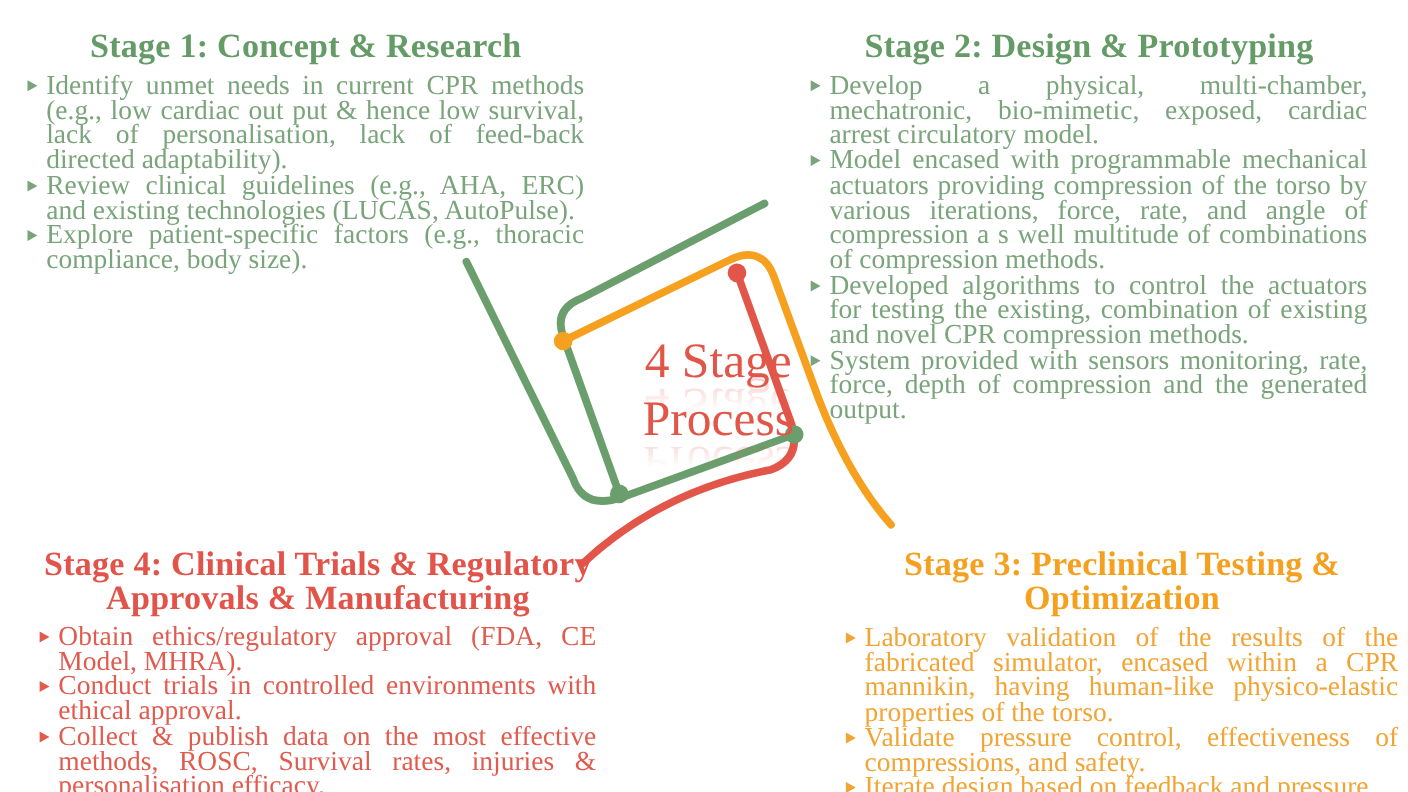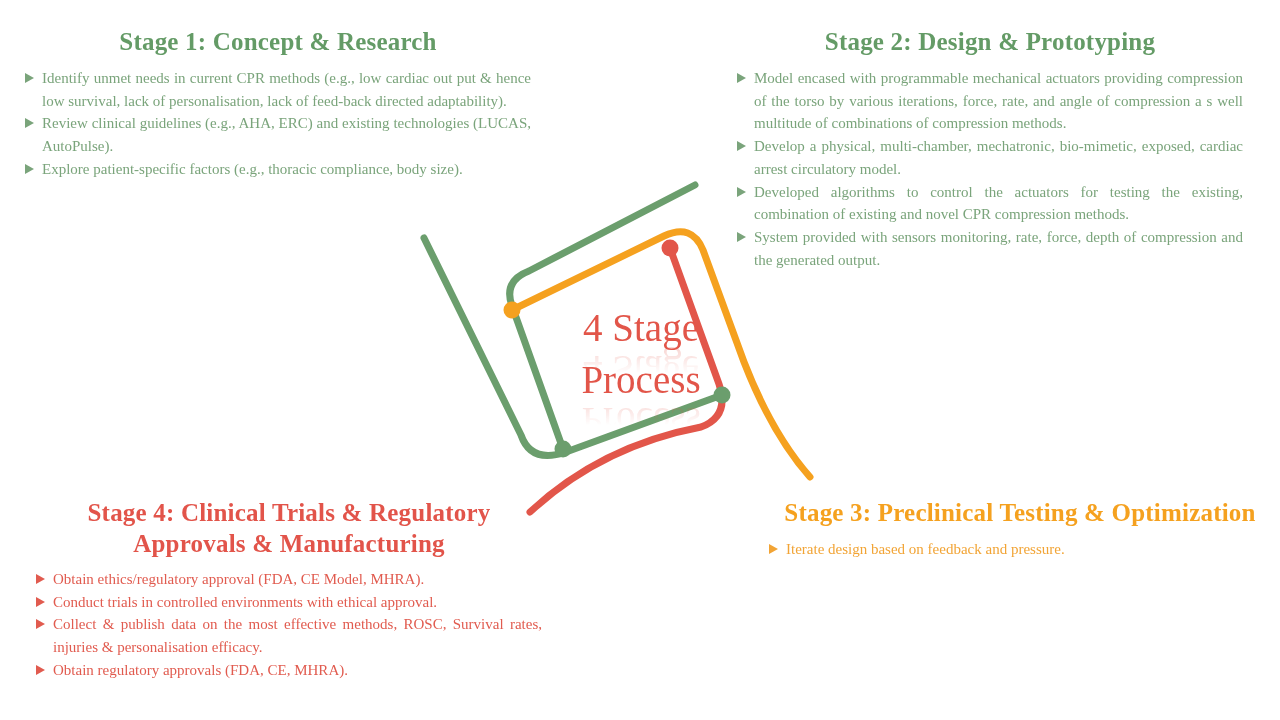--- a/index.html
+++ b/index.html
@@ -3,24 +3,24 @@
 <meta charset="utf-8">
 <style>
   html,body{margin:0;padding:0;}
   body{
     width:1280px;height:720px;position:relative;overflow:hidden;
     background:#ffffff;
     font-family:"Liberation Serif","DejaVu Serif",serif;
   }
   .panel{position:absolute;}
   .stage-title{
-    text-align:center;font-weight:bold;font-size:25px;line-height:31px;
+    text-align:center;font-weight:bold;font-size:31px;line-height:31px;
     margin-bottom:10px;letter-spacing:.2px;
   }
-  .bullets{list-style:none;margin:0;padding:0;font-size:15px;line-height:22.7px;}
+  .bullets{list-style:none;margin:0;padding:0;font-size:25px;line-height:22.7px;}
   .bullets li{
     position:relative;padding-left:17px;margin:0;
     text-align:justify;
   }
   .bullet-glyph{
     position:absolute;left:0;top:6px;width:0;height:0;
     border-left:9px solid currentColor;
     border-top:5px solid transparent;
     border-bottom:5px solid transparent;
   }
@@ -33,22 +33,22 @@
   #stage4 .bullets{color:var(--body-red);}
 
   #stage1{left:25px;top:26px;width:506px;}
   #stage2{left:737px;top:26px;width:506px;}
   #stage3{left:769px;top:497px;width:502px;}
   #stage4{left:36px;top:497px;width:506px;}
   #stage4 .stage-title{margin-bottom:9px;}
 
   
   #center-label{
-    position:absolute;left:510px;top:302px;width:262px;
-    text-align:center;font-size:39px;line-height:52px;
+    position:absolute;left:522px;top:302px;width:262px;
+    text-align:center;font-size:45px;line-height:52px;
     color:var(--center-red);
   }
   .c-line{position:relative;height:52px;}
   .c-line .main{position:relative;z-index:2;}
   .c-line .mirror{
     position:absolute;left:0;right:0;top:41px;z-index:1;
     transform:scaleY(-1);
     opacity:.32;
     -webkit-mask-image:linear-gradient(to bottom,transparent 42%,rgba(0,0,0,.9) 100%);
             mask-image:linear-gradient(to bottom,transparent 42%,rgba(0,0,0,.9) 100%);
@@ -94,30 +94,32 @@
   <ul class="bullets">
     <li><span class="bullet-glyph"></span><span>Identify unmet needs in current CPR methods (e.g., low cardiac out put &amp; hence low survival, lack of personalisation, lack of feed-back directed adaptability).</span></li>
     <li><span class="bullet-glyph"></span><span>Review clinical guidelines (e.g., AHA, ERC) and existing technologies (LUCAS, AutoPulse).</span></li>
     <li><span class="bullet-glyph"></span><span>Explore patient-specific factors (e.g., thoracic compliance, body size).</span></li>
   </ul>
 </div>
 
 <div id="stage2" class="panel">
   <div class="stage-title">Stage 2: Design &amp; Prototyping</div>
   <ul class="bullets">
+    <li><span class="bullet-glyph"></span><span>Develop a physical, multi-chamber, mechatronic, bio-mimetic, exposed, cardiac arrest circulatory model.</span></li>
     <li><span class="bullet-glyph"></span><span>Model encased with programmable mechanical actuators providing compression of the torso by various iterations, force, rate, and angle of compression a s well multitude of combinations of compression methods.</span></li>
-    <li><span class="bullet-glyph"></span><span>Develop a physical, multi-chamber, mechatronic, bio-mimetic, exposed, cardiac arrest circulatory model.</span></li>
     <li><span class="bullet-glyph"></span><span>Developed algorithms to control the actuators for testing the existing, combination of existing and novel CPR compression methods.</span></li>
     <li><span class="bullet-glyph"></span><span>System provided with sensors monitoring, rate, force, depth of compression and the generated output.</span></li>
   </ul>
 </div>
 
 <div id="stage3" class="panel">
   <div class="stage-title">Stage 3: Preclinical Testing &amp; Optimization</div>
   <ul class="bullets">
+    <li><span class="bullet-glyph"></span><span>Laboratory validation of the results of the fabricated simulator, encased within a CPR mannikin, having human-like physico-elastic properties of the torso.</span></li>
+    <li><span class="bullet-glyph"></span><span>Validate pressure control, effectiveness of compressions, and safety.</span></li>
     <li><span class="bullet-glyph"></span><span>Iterate design based on feedback and pressure.</span></li>
   </ul>
 </div>
 
 <div id="stage4" class="panel">
   <div class="stage-title">
     <div>Stage 4: Clinical Trials &amp; Regulatory</div>
     <div>Approvals &amp; Manufacturing</div>
   </div>
   <ul class="bullets">

